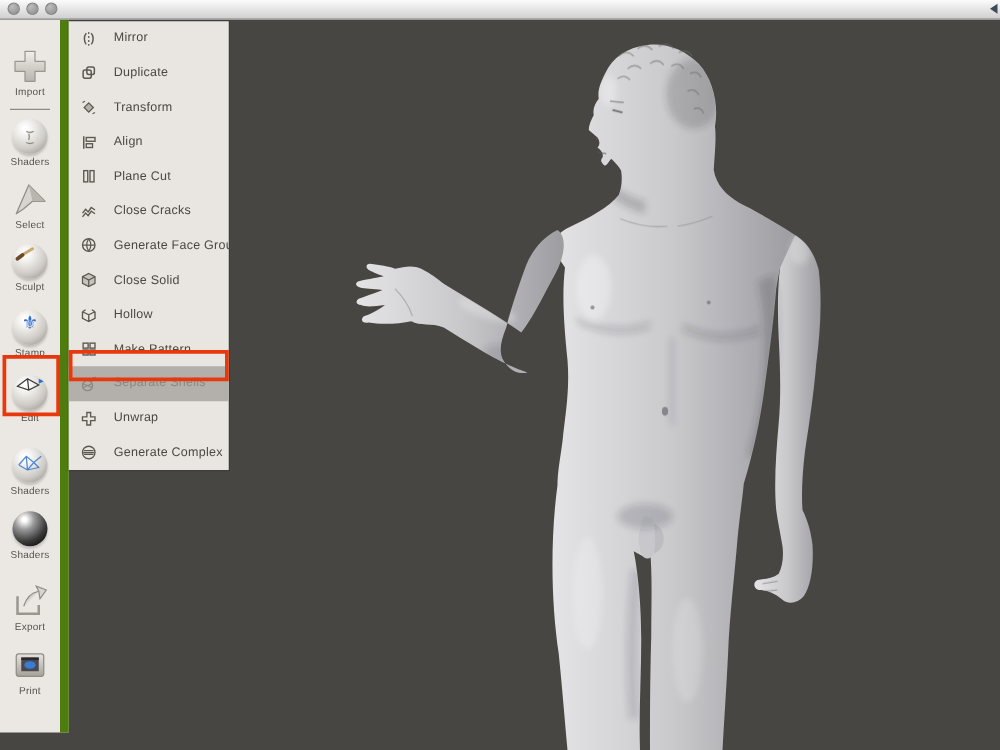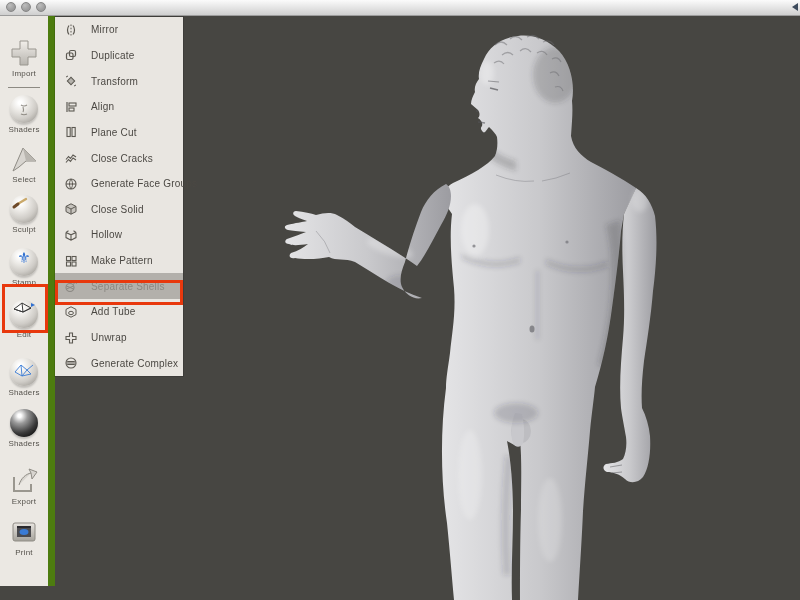--- a/index.html
+++ b/index.html
@@ -363,29 +363,20 @@
     <span class="mi">
         <svg width="14" height="14" viewBox="0 0 14 14">
       <circle cx="6" cy="8.5" r="4" stroke="#8b8883" stroke-width="1.1" fill="none"></circle>
       <path d="M2.5,7 L9.5,10 M2.5,10 L9.5,7" stroke="#8b8883" stroke-width="1" fill="none"></path>
       <path d="M9,5.5 L12.8,1.8 M12.8,1.8 l-3,.5 M12.8,1.8 l-.5,3" stroke="#8b8883" stroke-width="1" fill="none"></path>
         </svg>
       </span>
     <span class="ml">Separate Shells</span>
   </div>
 
-  <div class="mrow">
-    <span class="mi">
-        <svg width="14" height="14" viewBox="0 0 14 14">
-      <polygon points="7,1.8 12,4.4 12,9.6 7,12.2 2,9.6 2,4.4" stroke="#5c5952" stroke-width="1" fill="none"></polygon>
-      <ellipse cx="7" cy="8" rx="2.4" ry="1.7" stroke="#5c5952" stroke-width="1" fill="none"></ellipse>
-        </svg>
-      </span>
-    <span class="ml">Add Tube</span>
-  </div>
 
   <div class="mrow">
     <span class="mi">
         <svg width="14" height="14" viewBox="0 0 14 14">
       <path d="M5.5,2 h3 v3.5 h3.5 v3 h-3.5 v3.5 h-3 v-3.5 H2 v-3 h3.5 z" stroke="#5c5952" stroke-width="1.1" fill="none"></path>
         </svg>
       </span>
     <span class="ml">Unwrap</span>
   </div>
 

